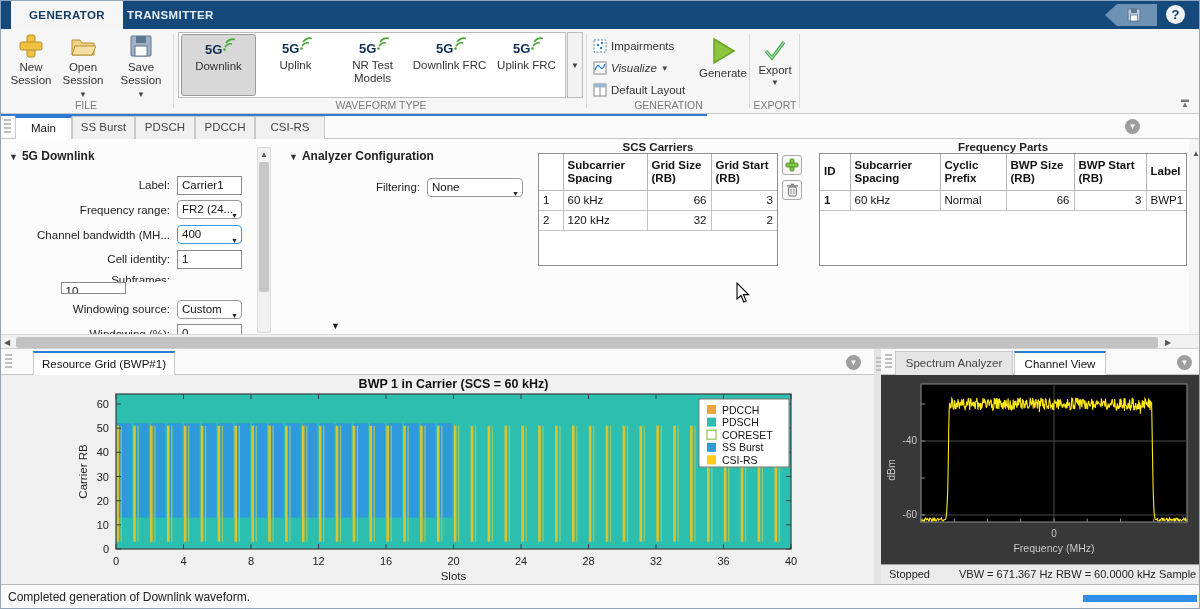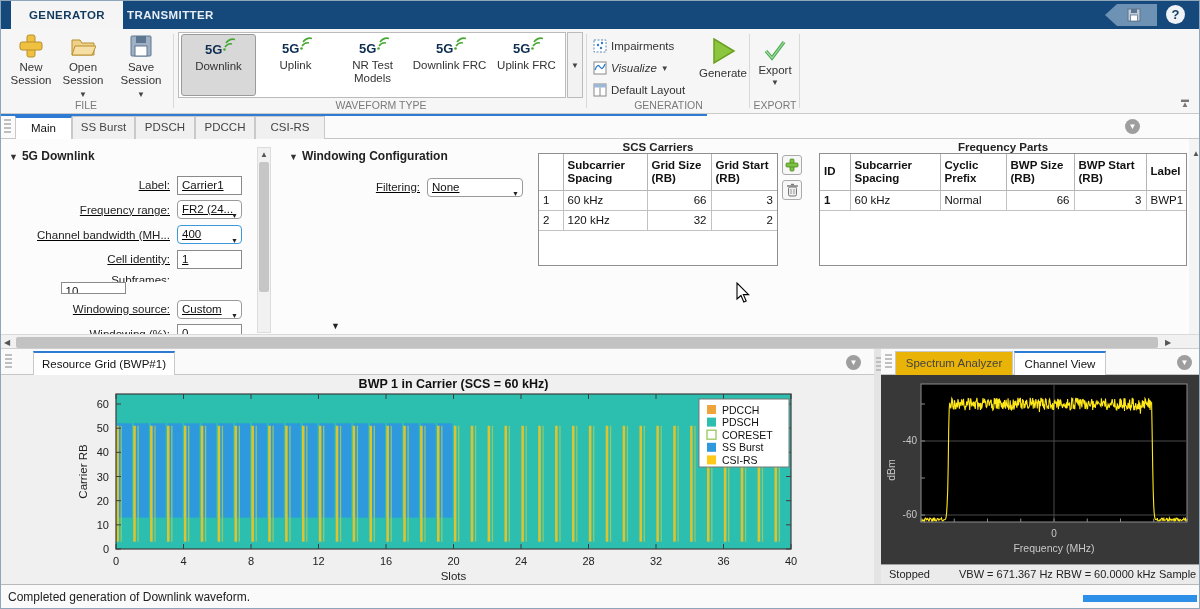--- a/index.html
+++ b/index.html
@@ -33,21 +33,21 @@
   #doctabs .accent { position:absolute; left:0; top:0; width:706px; height:2px; background:#2D7BD2; }
   .dtab { position:absolute; top:2px; height:23px; line-height:21px; text-align:center; font-size:11.5px; color:#444; background:#F0F0F0; border:1px solid #C9C9C9; border-bottom:none; }
   .dtab.active { background:#FFF; border-top:2px solid #2D7BD2; color:#111; }
   .grip { position:absolute; width:7px; background:repeating-linear-gradient(to bottom,#BFBFBF 0 2px,transparent 2px 4px); }
   .circle-btn { position:absolute; width:15px; height:15px; border-radius:50%; background:#9E9E9E; color:#FFF; font-size:8px; text-align:center; line-height:15px; }
 
   
   #content-top { position:absolute; left:0; top:138px; width:100%; height:195px; background:#FCFCFC; overflow:hidden; }
   .sec-head { font-size:12px; font-weight:bold; color:#222; }
   .sec-head .tri { font-size:9px; margin-right:4px; color:#333; }
-  .form-row { position:absolute; height:20px; display:flex; align-items:center;text-decoration:underline; }
+  .form-row { position:absolute; height:20px; display:flex; align-items:center; }
   .f-label { width:168px; text-align:right; font-size:11.5px; color:#222; padding-right:7px; white-space:nowrap; overflow:hidden; }
   .ctrl { width:65px; height:19px; font-size:11.5px; color:#111; background:#FFF; border:1px solid #8A8A8A; padding:0 4px; line-height:17px; white-space:nowrap; overflow:hidden; }
   .ctrl.select { border-radius:4px; border-color:#9A9A9A; position:relative; padding-right:14px; }
   .ctrl.select .arr { position:absolute; right:3px; top:6px; font-size:7px; color:#222; }
   .ctrl.focused { border:1.5px solid #3B99D9; }
   .tbl-title { position:absolute; font-size:11.5px; font-weight:bold; color:#222; text-align:center; }
   .tbl-wrap { position:absolute; background:#FFF; border:1px solid #8F8F8F; overflow:hidden; }
   table.uitable { border-collapse:collapse; font-size:11.5px; color:#111; table-layout:fixed; width:100%; }
   table.uitable th { font-weight:bold; text-align:left; vertical-align:middle; padding:2px 4px; border:1px solid #B5B5B5; border-top:none; height:36px; line-height:13px; }
   table.uitable td { padding:2px 4px; border:1px solid #C2C2C2; height:20px; background:#FFF; }
@@ -61,21 +61,21 @@
 
   
   #hscroll { position:absolute; left:0; top:333px; width:100%; height:15px; background:#F1F1F1; border-top:1px solid #DADADA; border-bottom:1px solid #CFCFCF; }
   #hthumb { position:absolute; left:15px; top:2px; width:1142px; height:11px; background:#C2C2C2; border-radius:2px; }
   .harrow { position:absolute; top:3px; font-size:8px; color:#555; }
 
   
   #panel-rg { position:absolute; left:0; top:348px; width:873px; height:235px; background:#F0F0F0; }
   #panel-sp { position:absolute; left:880px; top:348px; width:320px; height:235px; background:#383838; }
   .ptab-strip { position:absolute; left:0; top:0; width:100%; height:26px; background:#FAFAFA; border-bottom:1px solid #C6C6C6; }
-  .ptab { position:absolute; top:2px; height:24px; line-height:22px; text-align:center; font-size:11.5px; color:#444; background:#eab308; border:1px solid #C9C9C9; border-bottom:none; }
+  .ptab { position:absolute; top:2px; height:24px; line-height:22px; text-align:center; font-size:11.5px; color:#444; background:#e5e5e5; border:1px solid #C9C9C9; border-bottom:none; }
   .ptab.active { background:#FFF; border-top:2px solid #2D7BD2; color:#111; }
   #divider { position:absolute; left:873px; top:348px; width:7px; height:235px; background:#E4E4E4; }
   #spec-status { position:absolute; left:0; top:215px; width:320px; height:20px; background:#EBEBEB; border-top:1px solid #9E9E9E; font-size:11px; color:#222; overflow:hidden; white-space:nowrap; }
   #spec-status .sl { position:absolute; left:8px; top:3px; }
   #spec-status .sr { position:absolute; left:78px; top:3px; }
 
   
   #appstatus { position:absolute; left:0; top:583px; width:100%; height:26px; background:#FAFAFA; border-top:1px solid #B9B9B9; }
   #appstatus .msg { position:absolute; left:7px; top:5px; font-size:12px; color:#222; }
   #progress { position:absolute; left:1082px; top:10px; width:114px; height:7px; background:#2E8FE8; }
@@ -266,21 +266,21 @@
           <div class="ctrl"><span>0</span></div>
         </div>
       </div>
 
     <div class="vscroll" style="left:256px;top:8px;height:186px;">
       <div class="sarrow" style="top:2px;">▲</div>
       <div class="vthumb" style="top:14px;height:130px;"></div>
     </div>
     <div class="abs" style="left:330px;top:182px;font-size:9px;color:#222;">▼</div>
 
-    <div class="sec-head abs" style="left:288px;top:10px;"><span class="tri">▼</span><span>Windowing Configuration</span></div>
+    <div class="sec-head abs" style="left:288px;top:10px;"><span class="tri">▼</span><span>Analyzer Configuration</span></div>
     <div class="form-row" style="left:258px;top:38px;">
       <div class="f-label">Filtering:</div>
       <div class="ctrl select" style="width:96px;"><span>None</span><span class="arr">▼</span></div>
     </div>
 
     <div class="tbl-title" style="left:537px;top:2px;width:240px;">SCS Carriers</div>
     <div class="tbl-wrap" style="left:537px;top:14px;width:240px;height:113px;" id="scs-wrap">
         <table class="uitable">
           <colgroup>
             <col style="width: 24px;">

